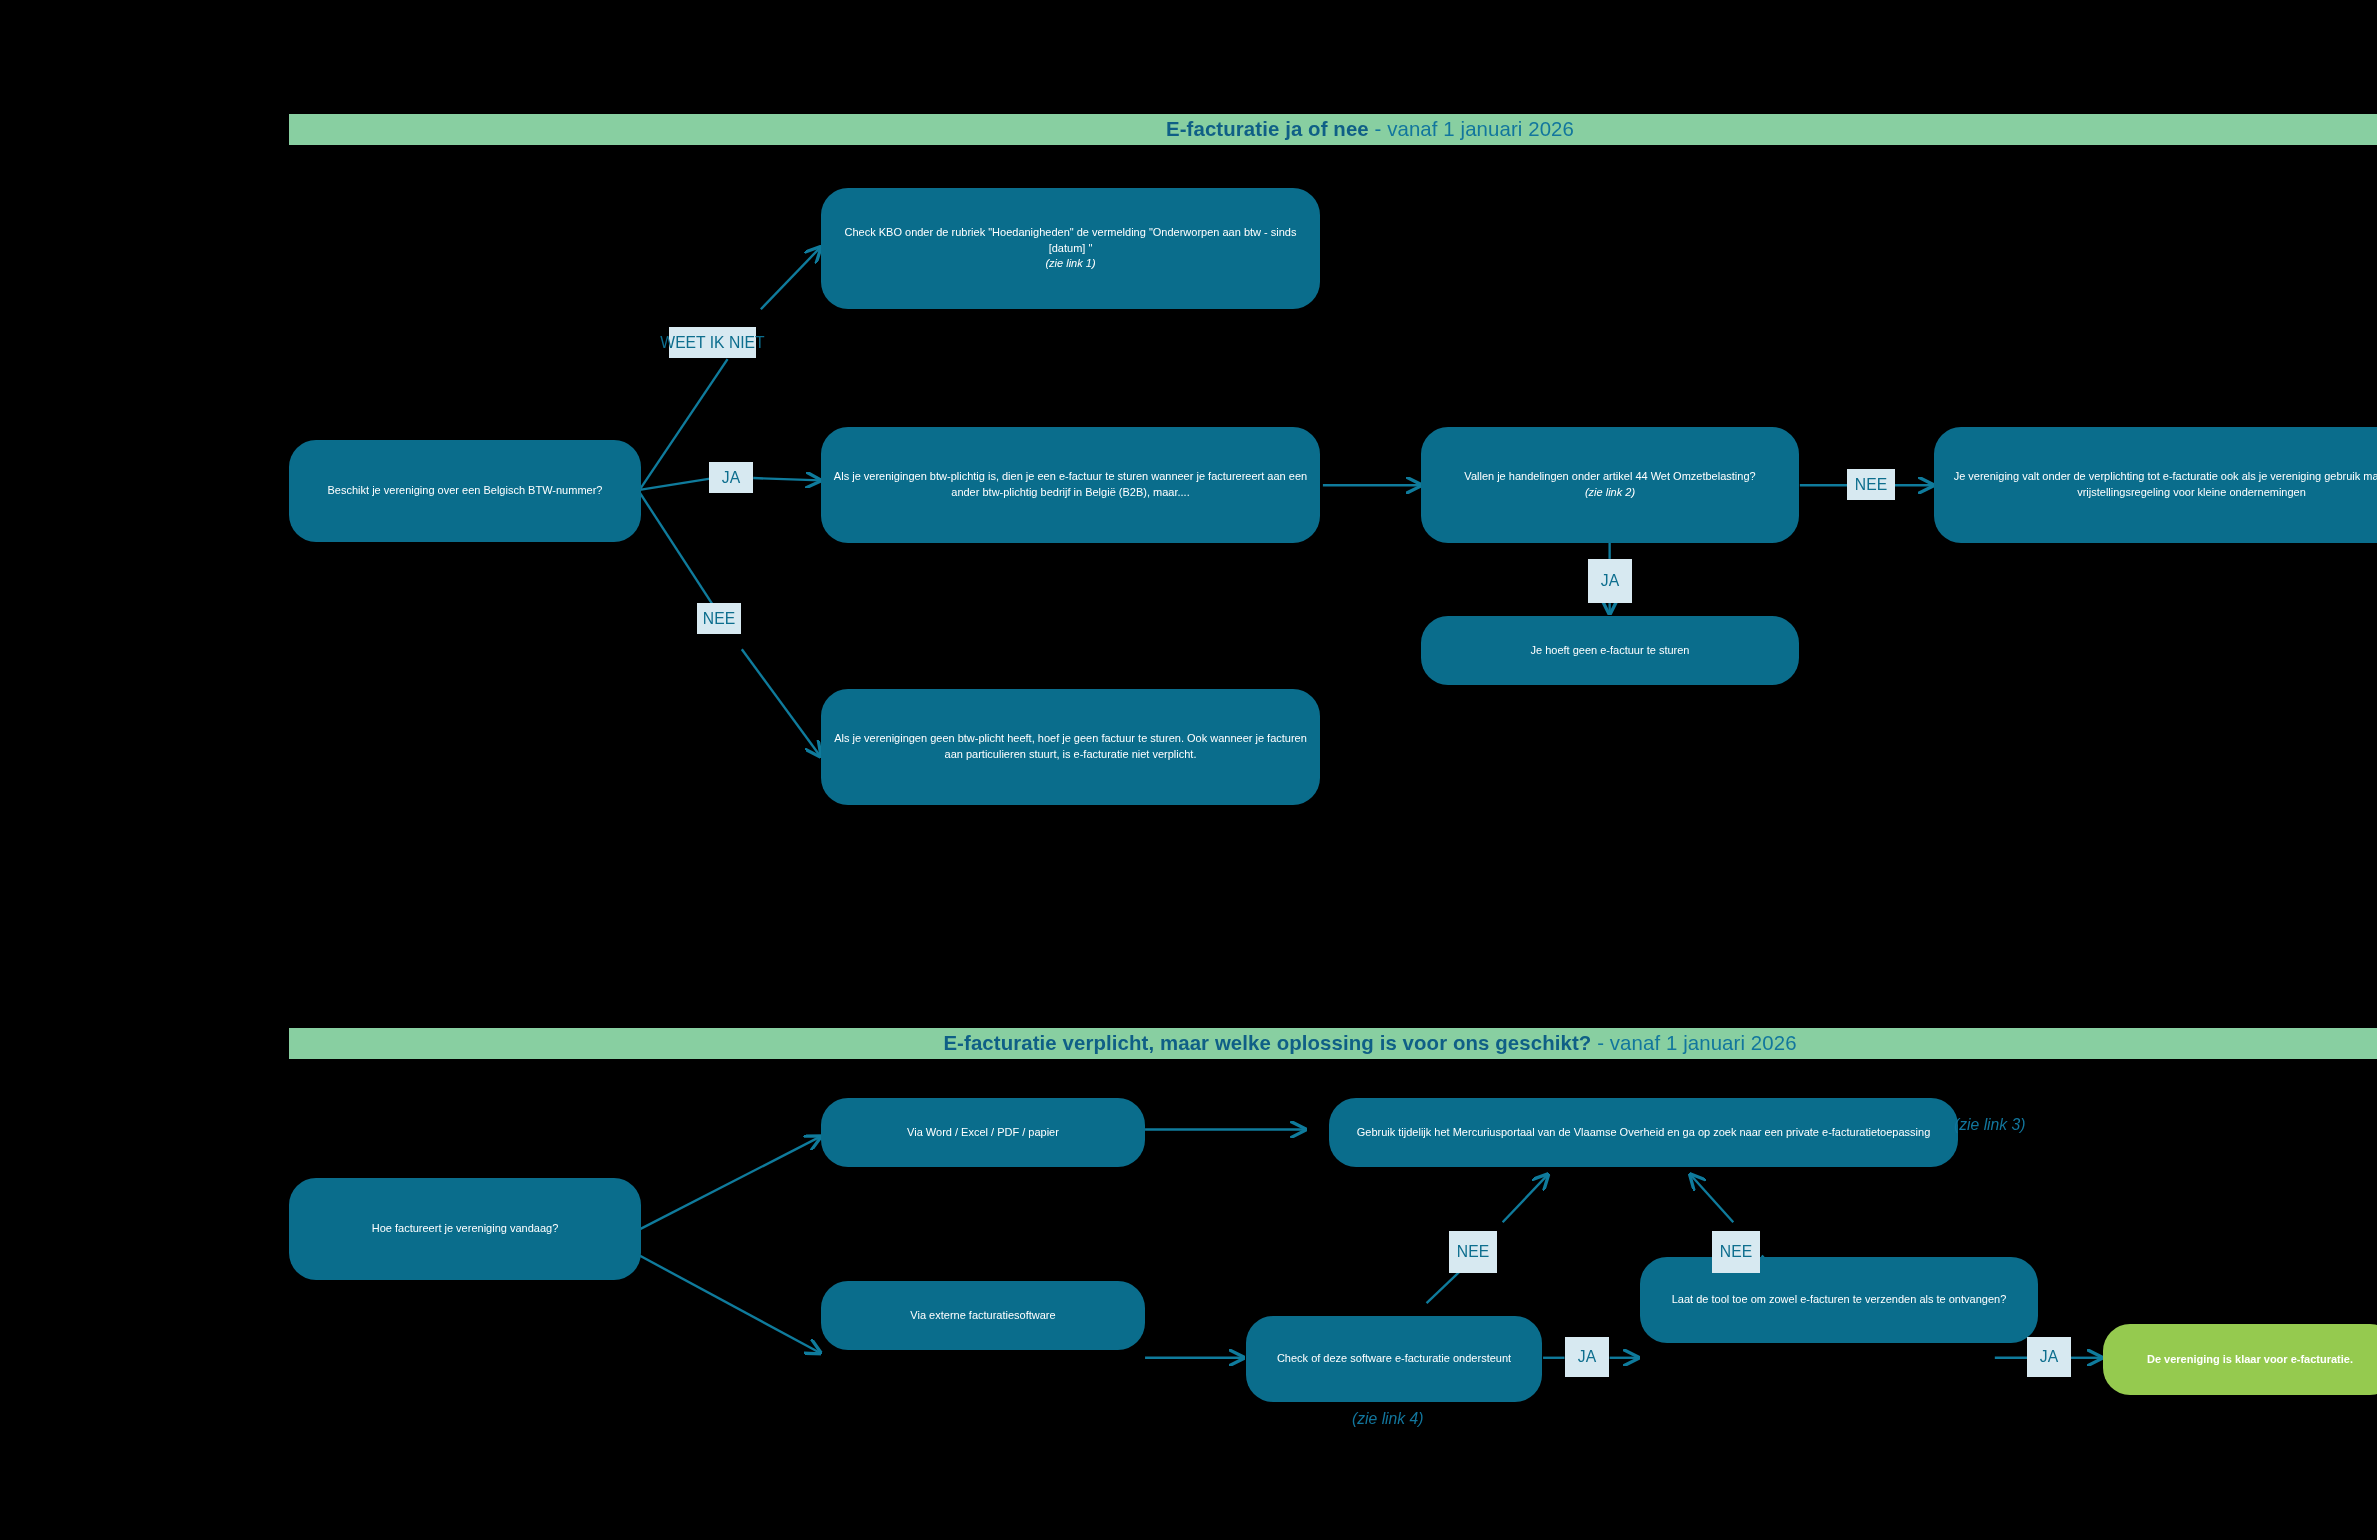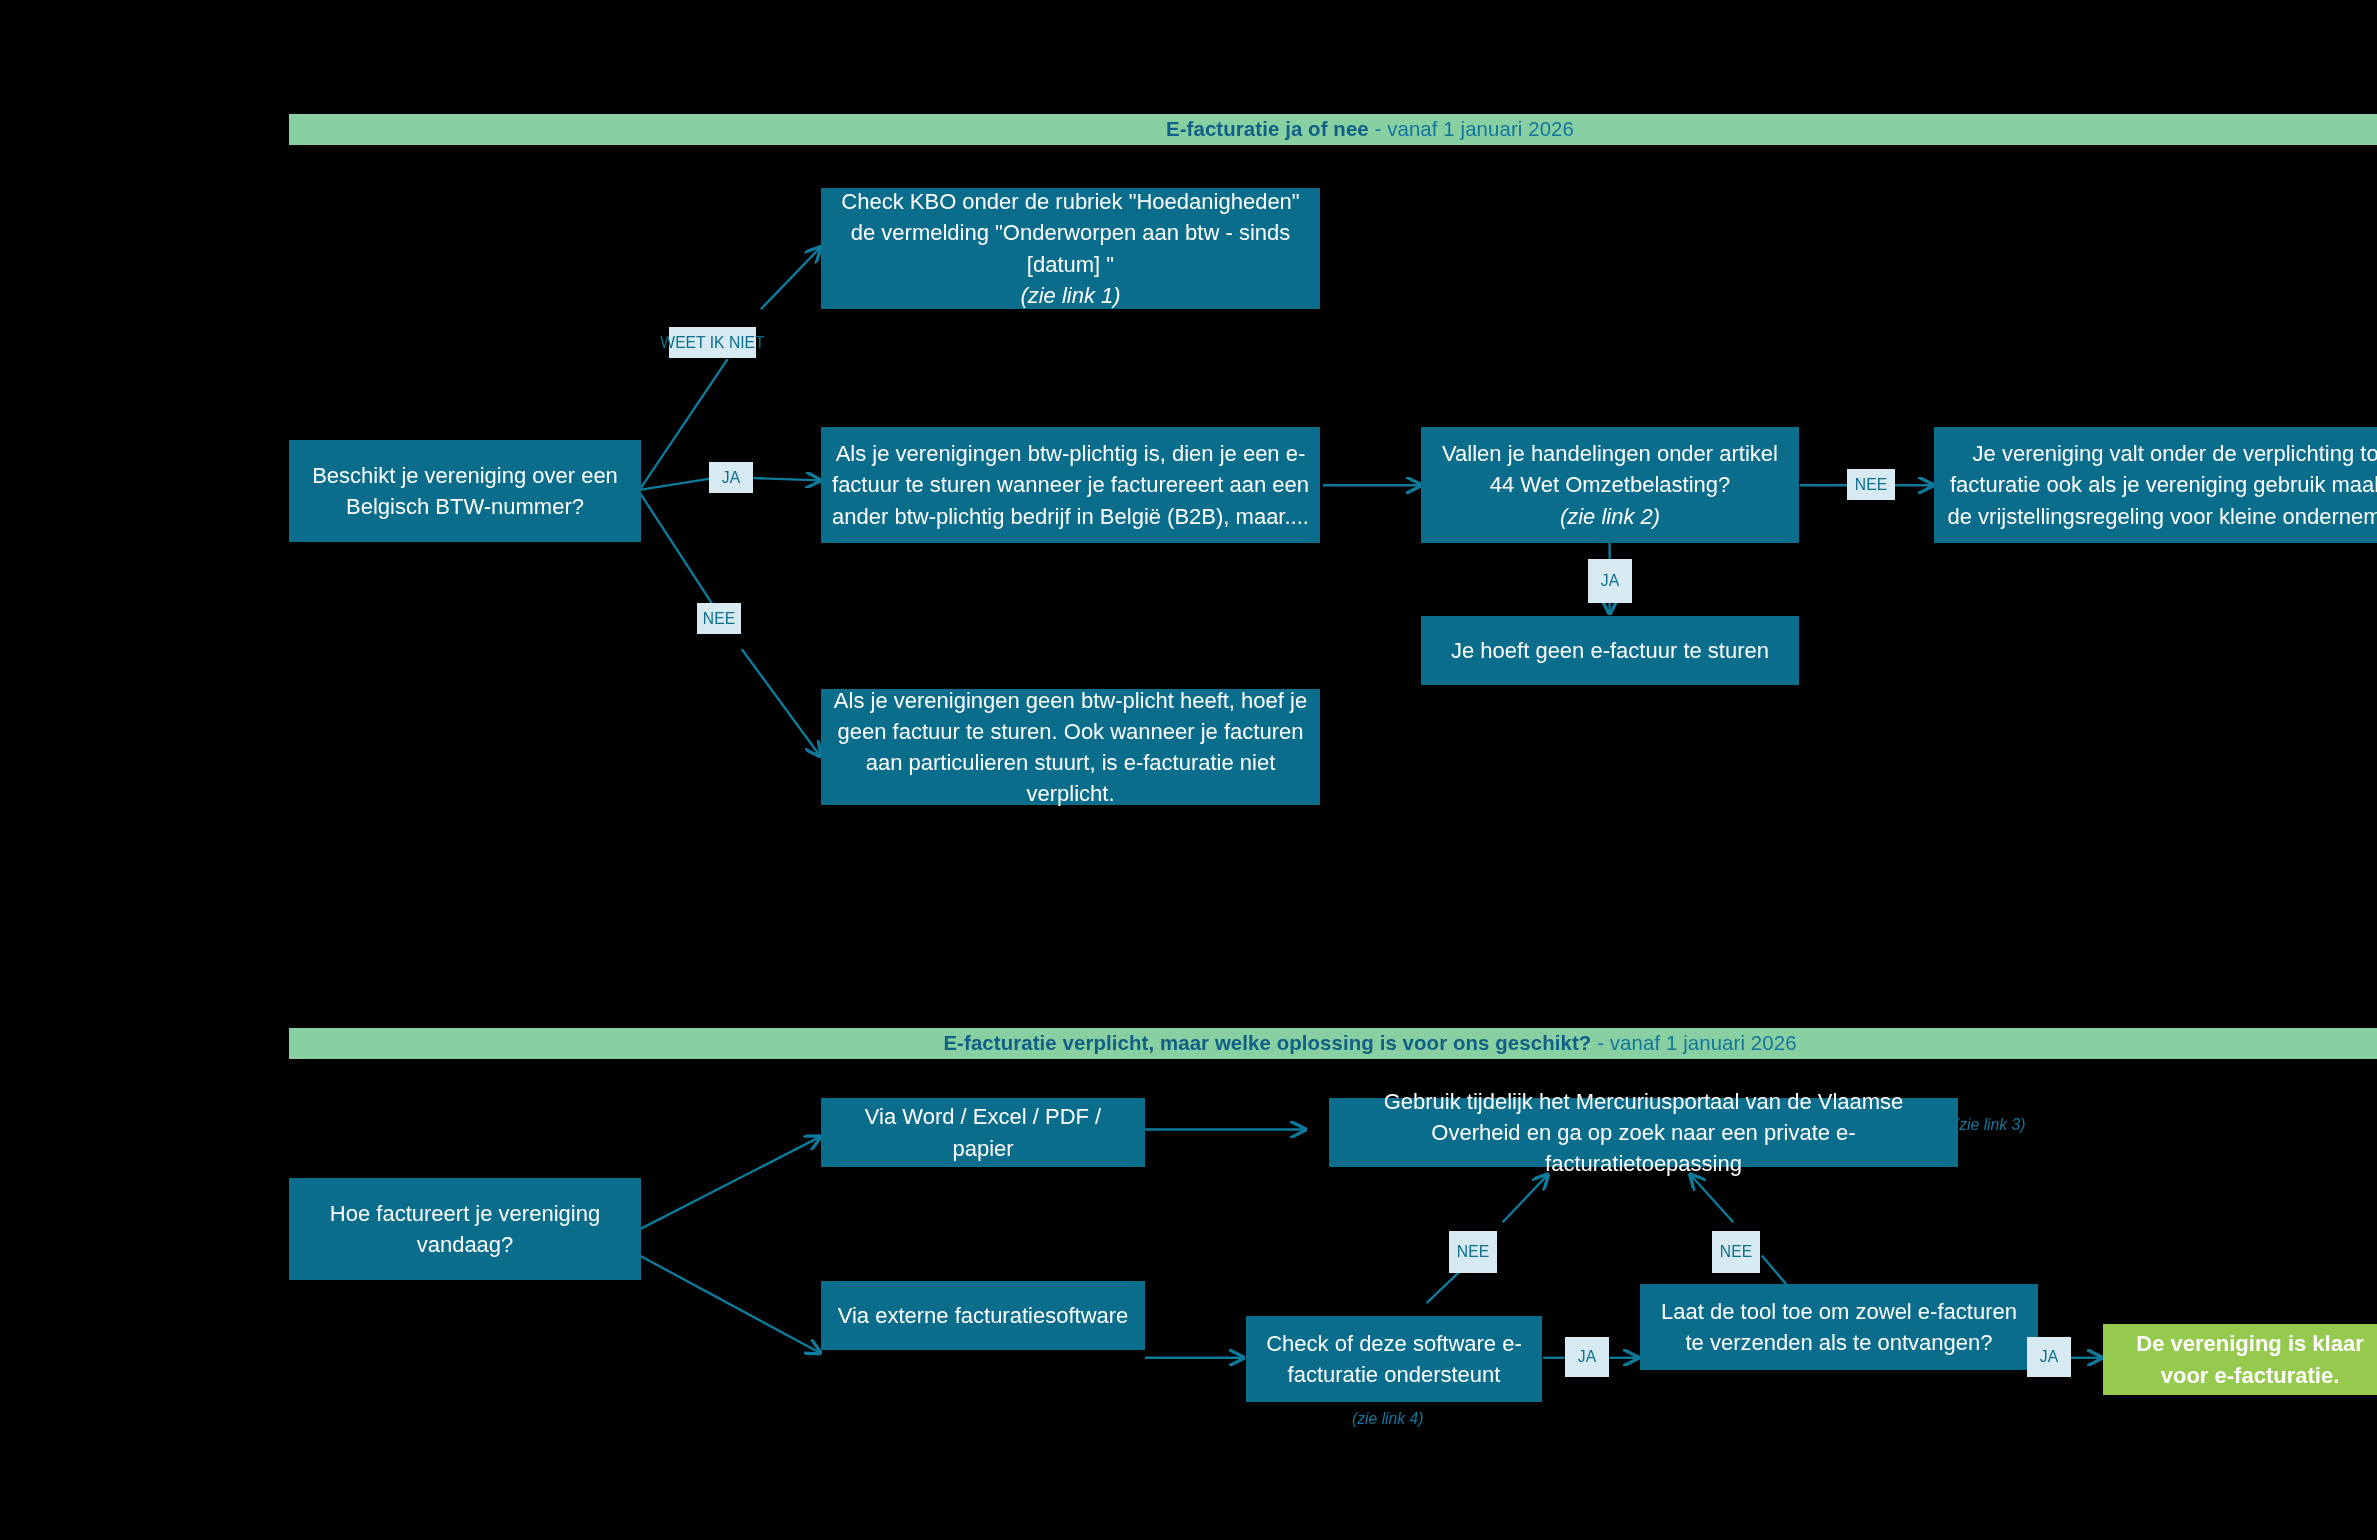--- a/index.html
+++ b/index.html
@@ -55,22 +55,23 @@
   .node {
     position: absolute;
     background: #0a6d8c;
     color: #ffffff;
     box-sizing: border-box;
     display: flex;
     align-items: center;
     justify-content: center;
     text-align: center;
     padding: 4.8px 10.5px;
-    font-size: 22px;
+    font-size: 11px;
     line-height: 1.42;
+    border-radius: 27px;
   }
   .node.green {
     background: #95ca4f;
     font-weight: 700;
     color: #ffffff;
   }
   .node .inner { width: 100%; }
   
   .edge-label {
     position: absolute;
@@ -222,21 +223,21 @@
   </div>
 
   <div class="node" style="left:821px; top:1281px; width:324px; height:69px;">
     <div class="inner">Via externe facturatiesoftware</div>
   </div>
 
   <div class="node" style="left:1246px; top:1316px; width:296px; height:86px;">
     <div class="inner">Check of deze software e-facturatie ondersteunt</div>
   </div>
 
-  <div class="node" style="left:1640px; top:1284px; width:398px; height:86px;align-items:center;">
+  <div class="node" style="left:1640px; top:1257px; width:398px; height:86px;align-items:center;">
     <div class="inner">Laat de tool toe om zowel e-facturen te verzenden als te ontvangen?</div>
   </div>
 
   <div class="node green" style="left:2103px; top:1324px; width:294px; height:71px;">
     <div class="inner">De vereniging is klaar voor e-facturatie.</div>
   </div>
 
   <div class="edge-label" style="left:1449px; top:1231px; width:48px; height:42px;">
     <span>NEE</span>
   </div>

